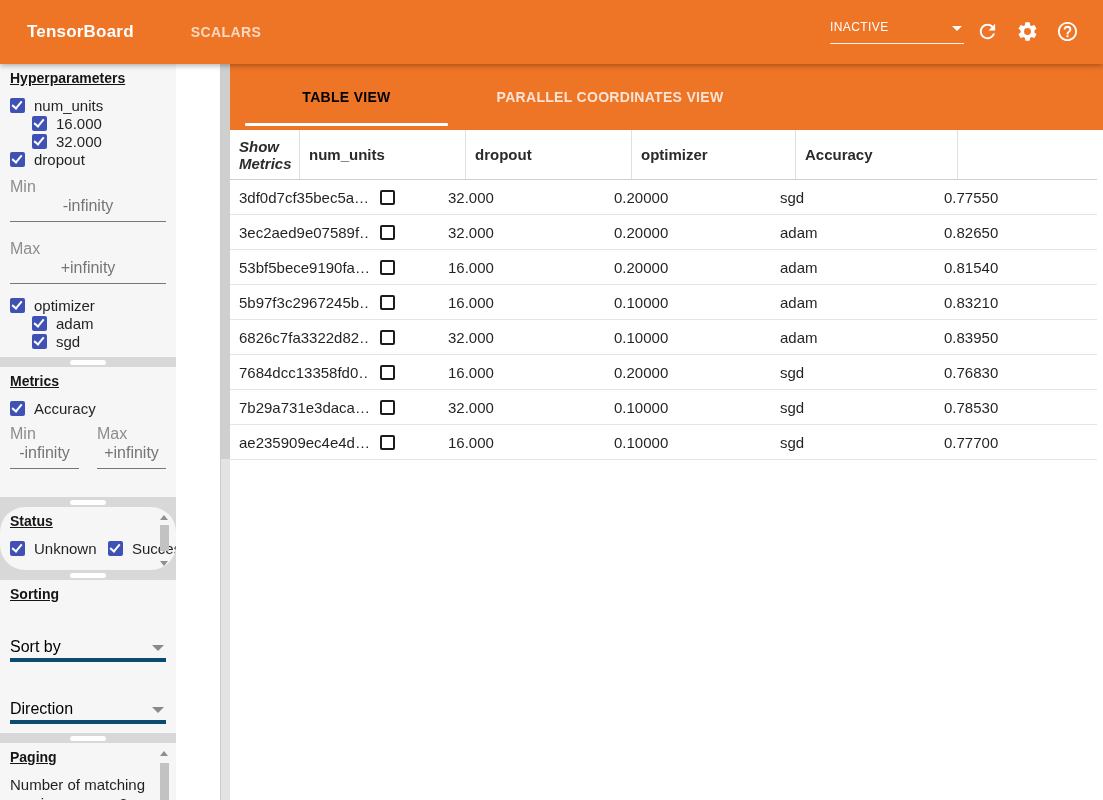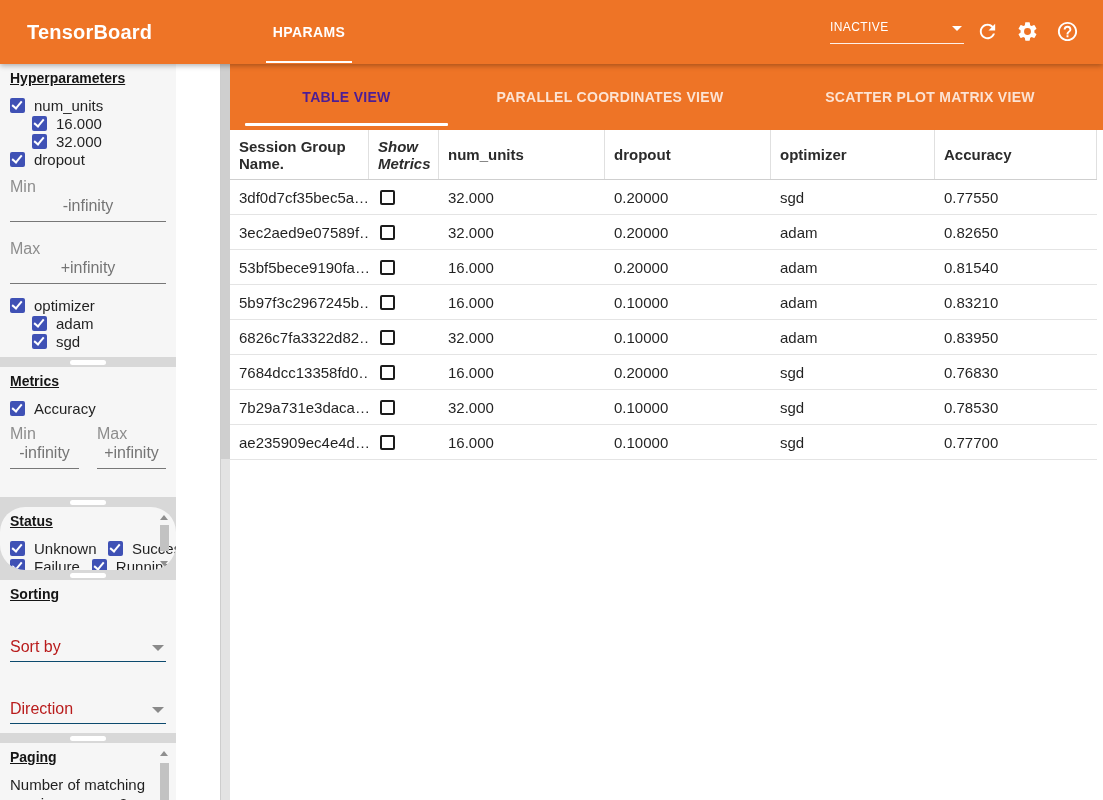--- a/index.html
+++ b/index.html
@@ -1,21 +1,21 @@
 <!DOCTYPE html>
 <html><head>
 <meta charset="utf-8">
 <style>
   * { margin:0; padding:0; box-sizing:border-box; }
   body { font-family:"Liberation Sans","DejaVu Sans",sans-serif; background:#fff; }
   .app { position:relative; width:1103px; height:800px; overflow:hidden; background:#fff; }
 
   
   .topbar { position:absolute; top:0; left:0; width:1103px; height:64px; background:#ee7426; z-index:10; box-shadow:0 2px 5px rgba(0,0,0,.28); }
-  .logo { position:absolute; left:27px; top:0; height:64px; line-height:64px; color:#fff; font-size:20px; font-weight:bold; letter-spacing:.2px; }
+  .logo { position:absolute; left:27px; top:0; height:64px; line-height:64px; color:#fff; font-size:17px; font-weight:bold; letter-spacing:.2px; }
   .nav-tab { position:absolute; top:0; height:64px; line-height:64px; text-align:center; font-size:14px; font-weight:bold; letter-spacing:.4px; color:rgba(255,255,255,.72); cursor:pointer; }
   .nav-tab.scalars { left:186px; width:80px; }
   .nav-tab.hparams { left:266px; width:86px; color:#fff; }
   .nav-underline { position:absolute; bottom:1px; left:0; right:0; height:2px; background:#fff; }
   .run-select { position:absolute; left:830px; top:13px; width:134px; height:31px; border-bottom:1px solid rgba(255,255,255,.9); color:#fff; font-size:12px; letter-spacing:.4px; line-height:29px; cursor:pointer; }
   .caret-white { position:absolute; right:2px; top:13px; width:0; height:0; border-left:5px solid transparent; border-right:5px solid transparent; border-top:5px solid #fff; }
   .tb-icon { position:absolute; top:20px; width:23px; height:23px; cursor:pointer; }
   .tb-icon svg { width:23px; height:23px; fill:#fff; }
   .tb-icon.i-refresh { left:976px; }
   .tb-icon.i-gear { left:1016px; }
@@ -45,57 +45,54 @@
   .minmax .field + .field { margin-left:18px; }
   .st-row { display:flex; align-items:center; height:18px;gap:12px; }
   .st-item { display:flex; align-items:center; }
   .st-item.w86 { width:86px; } .st-item.w70 { width:70px; }
   .mini-scroll { position:absolute; right:6px; top:8px; bottom:4px; width:11px; }
   .mini-arrow-up { position:absolute; top:0; left:1px; width:0; height:0; border-left:4px solid transparent; border-right:4px solid transparent; border-bottom:5px solid #8f8f8f; }
   .mini-arrow-down { position:absolute; bottom:0; left:1px; width:0; height:0; border-left:4px solid transparent; border-right:4px solid transparent; border-top:5px solid #8f8f8f; }
   .mini-thumb { position:absolute; left:1px; width:9px; background:#c2c2c2; }
   .s3 .mini-thumb { top:10px; height:26px; }
   .s5 .mini-thumb { top:12px; bottom:0; }
-  .select { position:relative; height:28px; border-bottom:1px solid #0c4a6e; font-size:16px; color:#b91c1c; line-height:26px; cursor:pointer; }
+  .select { position:relative; height:28px; border-bottom:4px solid #0c4a6e; font-size:16px; color:#000000; line-height:26px; cursor:pointer; }
   .select.first { margin-top:32px; }
   .select.second { margin-top:34px; }
   .caret-gray { position:absolute; right:2px; top:11px; width:0; height:0; border-left:6px solid transparent; border-right:6px solid transparent; border-top:6px solid #8a8a8a; }
   .paging-text { margin-top:8px; font-size:15px; color:rgba(0,0,0,.87); line-height:19px; width:182px; }
   .sidebar-scrollbar { position:absolute; left:220px; top:64px; width:10px; bottom:0; background:#e3e3e3; border-left:1px solid #cdcdcd; }
   .sidebar-scrollbar .sb-thumb { position:absolute; top:0; left:0; width:100%; height:395px; background:#cfcfcf; }
 
   
   .main { position:absolute; left:230px; top:64px; right:0; bottom:0; background:#fff; }
   .view-tabs { position:relative; height:66px; background:#ee7426; }
   .vtab { position:absolute; top:0; height:66px; line-height:66px; text-align:center; font-size:14px; font-weight:bold; letter-spacing:.3px; color:rgba(255,255,255,.8); cursor:pointer; }
-  .vtab.active { color:#4c1d95; }
+  .vtab.active { color:#000000; }
   .vtab.t1 { left:15px; width:203px; }
   .vtab.t2 { left:248px; width:264px; }
   .vtab.t3 { left:568px; width:264px; }
   .vtab-underline { position:absolute; bottom:4px; left:0; right:0; height:3px; background:#fff; border-radius:1px; }
   .table { width:867px; }
   .thead { display:flex; height:50px; border-bottom:1px solid #cfcfcf; }
   .th { padding:0 9px; display:flex; align-items:center; font-size:15px; font-weight:bold; color:#2b2b2b; line-height:17px; border-right:1px solid #e0e0e0; }
   .tr { display:flex; height:35px; border-bottom:1px solid #e4e4e4; align-items:center; }
   .td { padding:0 9px; font-size:15px; color:rgba(0,0,0,.87); white-space:nowrap; overflow:hidden; }
   .c1 { width:139px; } .c2 { width:70px;font-style:italic; } .c3 { width:166px; } .c4 { width:166px; } .c5 { width:164px; } .c6 { width:162px; }
   .td.c2 { display:flex; align-items:center; padding-left:11px; }
   .row-cb { width:15px; height:15px; border:2px solid #1c1c1c; border-radius:2px; background:#fff; cursor:pointer; }
 </style>
 </head>
 <body>
 
 <div class="app">
 
   <header class="topbar">
     <div class="logo">TensorBoard</div>
-    <div class="nav-tab hparams">
-      <span>HPARAMS</span>
-      <div class="nav-underline"></div>
-    </div>
+    <div class="nav-tab scalars">SCALARS</div>
     <div class="run-select">
       <span>INACTIVE</span>
       <span class="caret-white"></span>
     </div>
     <div class="tb-icon i-refresh">
       <svg viewBox="0 0 24 24">
           <path d="M17.65 6.35C16.2 4.9 14.21 4 12 4c-4.42 0-7.99 3.58-7.99 8s3.57 8 7.99 8c3.73 0 6.84-2.55 7.73-6h-2.08c-.82 2.33-3.04 4-5.65 4-3.31 0-6-2.69-6-6s2.69-6 6-6c1.66 0 3.14.69 4.22 1.78L13 11h7V4l-2.35 2.35z"></path>
         </svg>
     </div>
     <div class="tb-icon i-gear">
@@ -183,30 +180,20 @@
     <section class="card s3">
       <div class="section-title">Status</div>
       <div class="st-row">
         <div class="st-item w86">
           <span class="cb checked"></span>
           <span class="cb-label">Unknown</span>
         </div>
         <div class="st-item">
           <span class="cb checked"></span>
           <span class="cb-label">Success</span>
-        </div>
-      </div>
-      <div class="st-row">
-        <div class="st-item w70">
-          <span class="cb checked"></span>
-          <span class="cb-label">Failure</span>
-        </div>
-        <div class="st-item">
-          <span class="cb checked"></span>
-          <span class="cb-label">Running</span>
         </div>
       </div>
       <div class="mini-scroll">
         <div class="mini-arrow-up"></div>
         <div class="mini-thumb"></div>
         <div class="mini-arrow-down"></div>
       </div>
     </section>
 
     <div class="gap">
@@ -244,26 +231,24 @@
     <div class="sb-thumb"></div>
   </div>
 
   <main class="main">
     <div class="view-tabs">
       <div class="vtab t1 active">
         <span>TABLE VIEW</span>
         <div class="vtab-underline"></div>
       </div>
       <div class="vtab t2">PARALLEL COORDINATES VIEW</div>
-      <div class="vtab t3">SCATTER PLOT MATRIX VIEW</div>
     </div>
 
     <div class="table">
       <div class="thead">
-        <div class="th c1">Session Group Name.</div>
         <div class="th c2">Show Metrics</div>
         <div class="th c3">num_units</div>
         <div class="th c4">dropout</div>
         <div class="th c5">optimizer</div>
         <div class="th c6">Accuracy</div>
       </div>
       <div class="tbody">
     <div class="tr">
       <div class="td c1">3df0d7cf35bec5a…</div>
       <div class="td c2">

